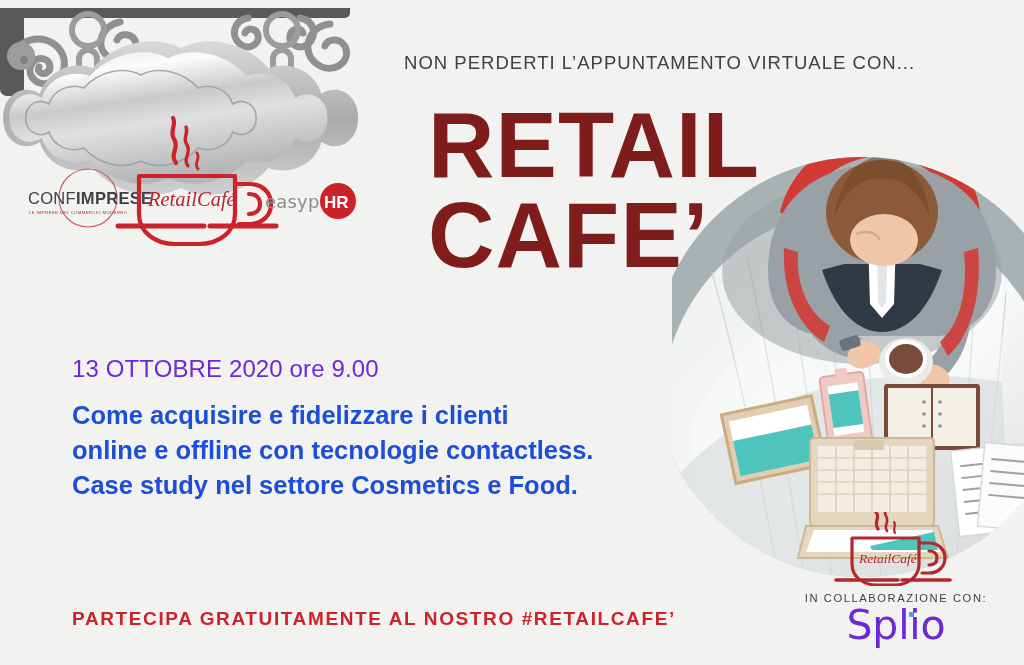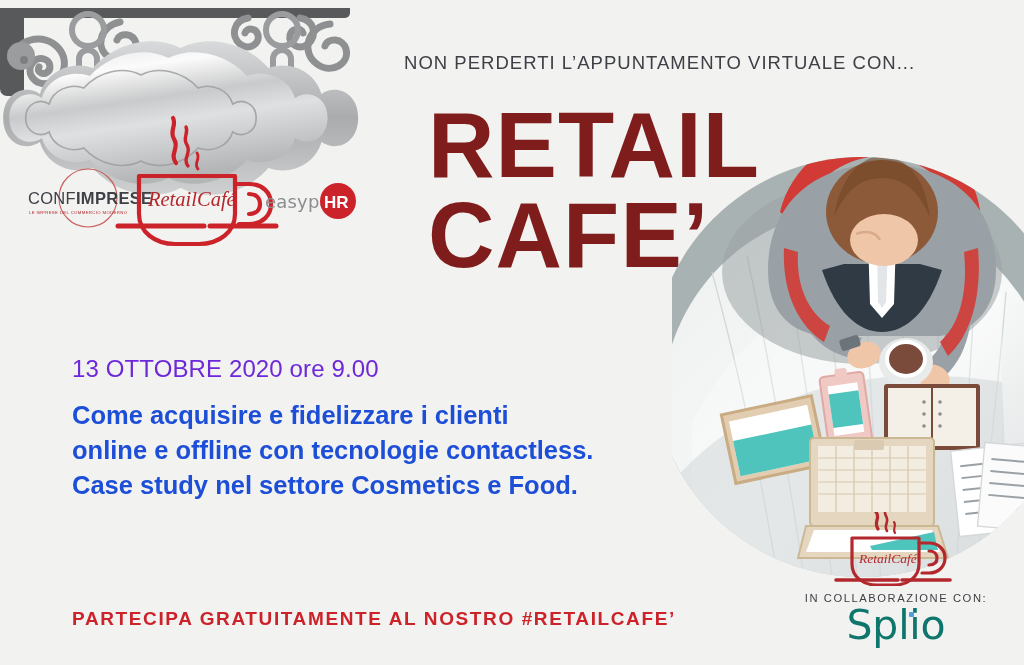--- a/index.html
+++ b/index.html
@@ -104,21 +104,21 @@
   }
   .collab-label {
     font-size: 11.2px;
     letter-spacing: 0.14em;
     color: #3f4046;
     margin-top: 2px;
   }
   .splio {
     font-family: "DejaVu Sans", sans-serif;
     font-size: 41px;
-    color: #0f766e;
+    color: #6d28d9;
     line-height: 1.05;
     letter-spacing: -0.005em;
     position: relative;
     display: inline-block;
   }
   .splio-dot {
     position: absolute;
     width: 5px;
     height: 5px;
     background: #4f9fe0;

